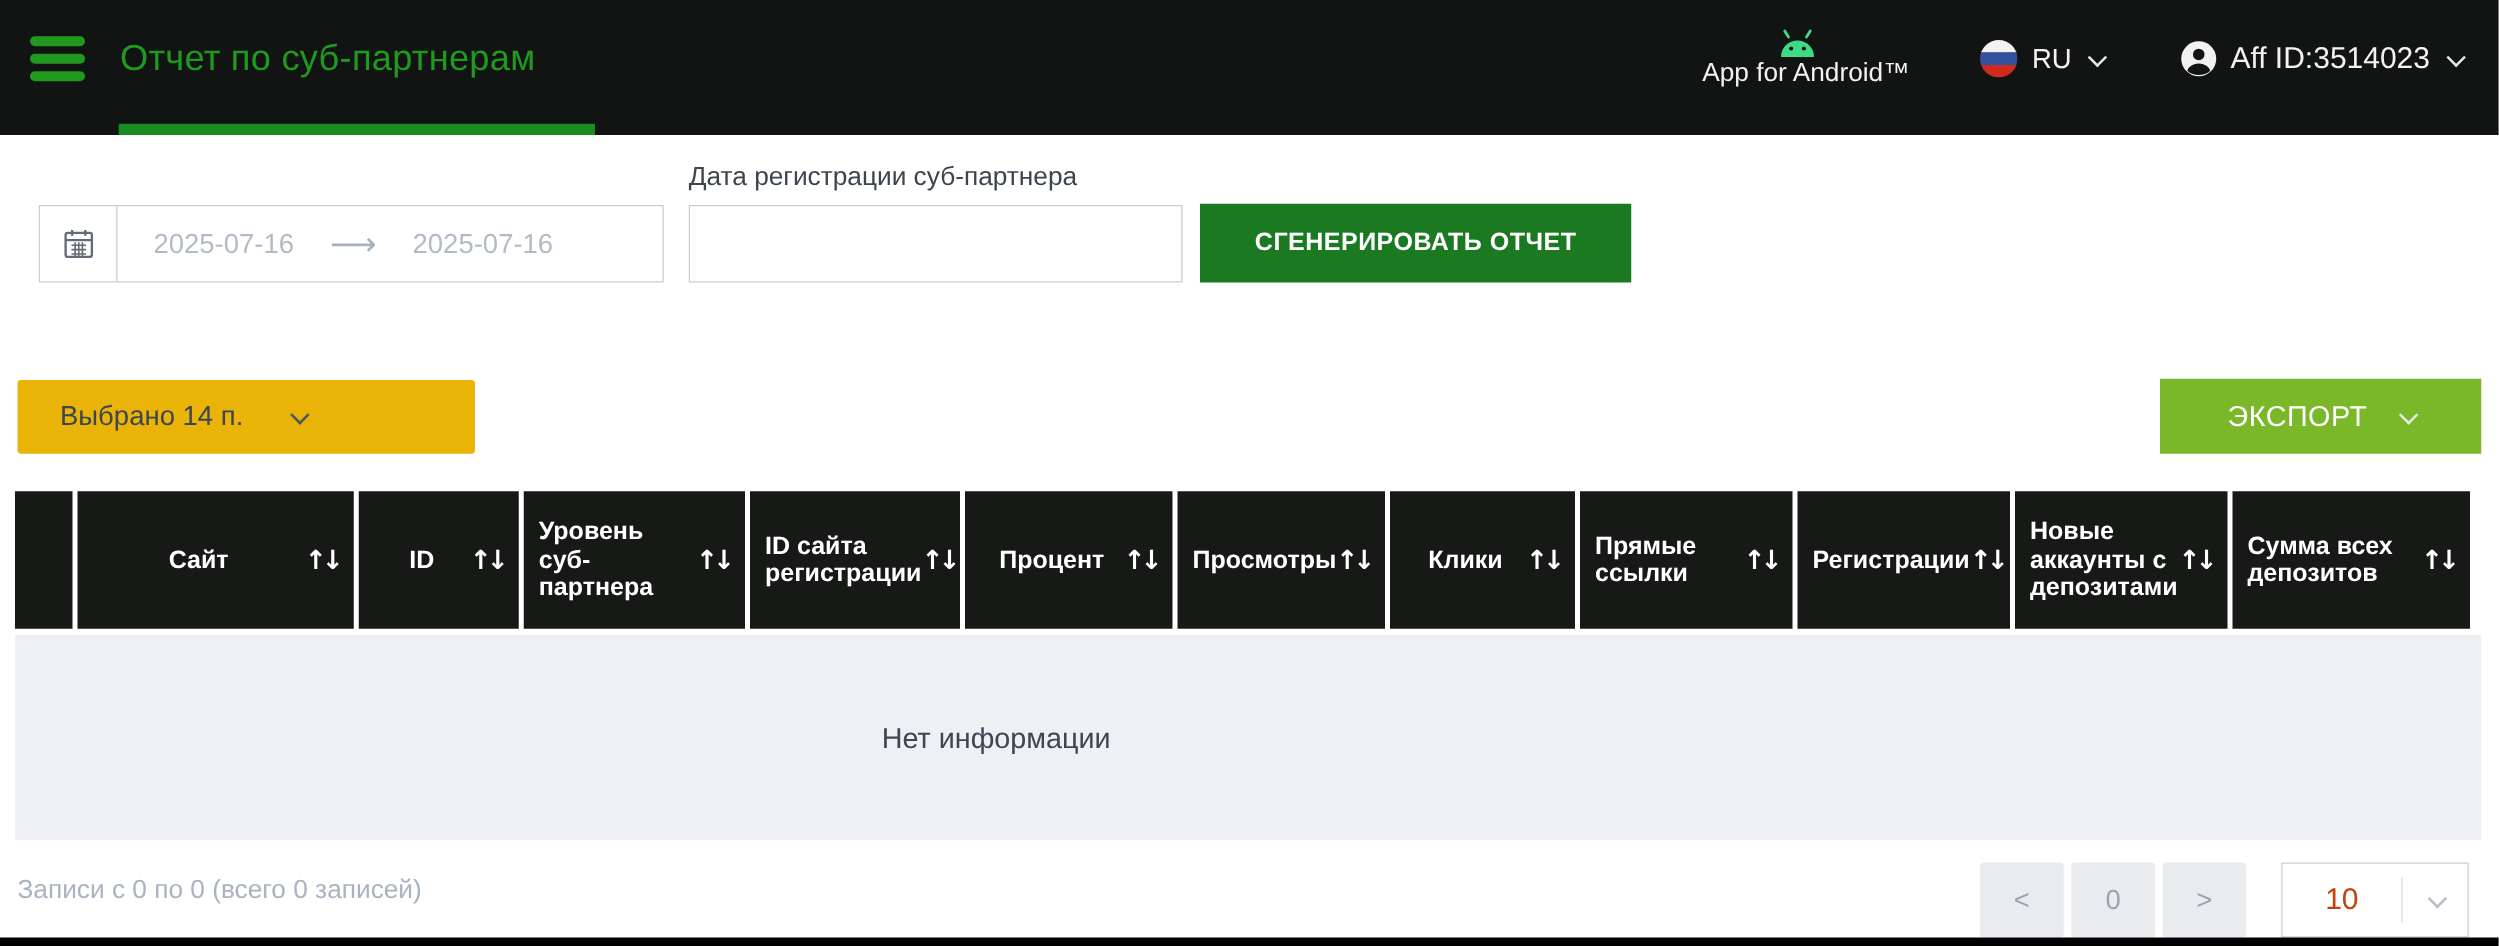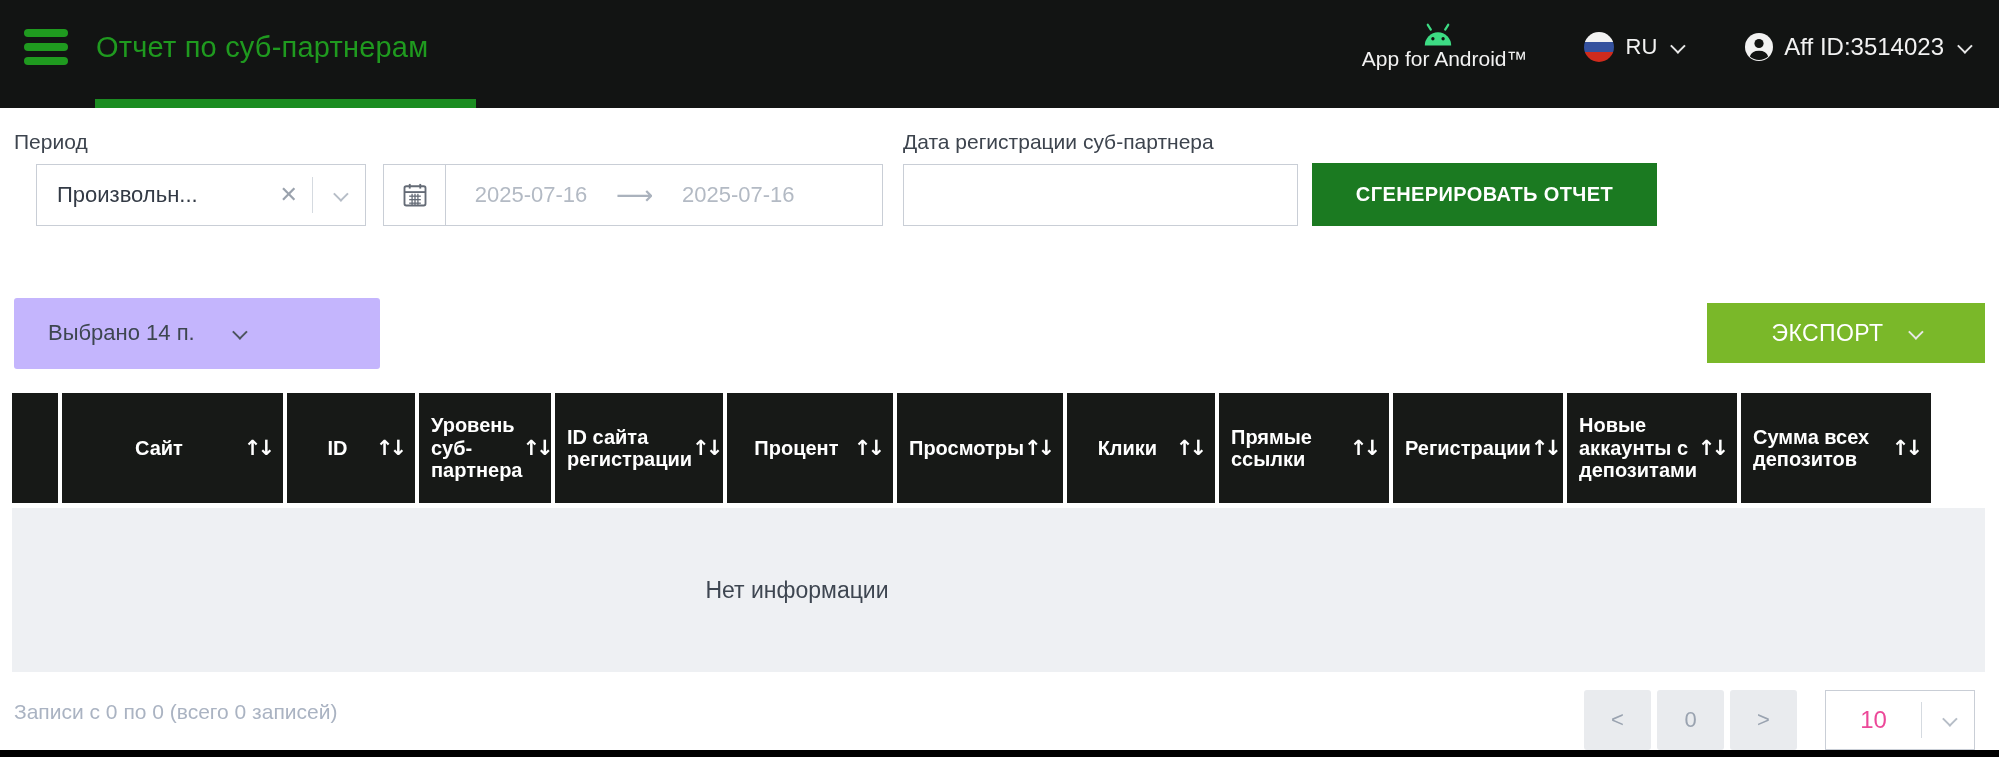--- a/index.html
+++ b/index.html
@@ -66,27 +66,27 @@
   .fg-regdate { margin-left:20px; }
   .regdate-input { width:395px; height:62px; border:1px solid #c9ced6; font-size:22px;
     padding:0 16px; color:#333a45; outline:0; font-family:inherit; }
   .generate-btn {
     margin-left:14px; width:345px; height:63px; background:#1b7a21; border:0; color:#fff;
     font-family:inherit; font-weight:700; font-size:20px; letter-spacing:.4px; cursor:pointer;
   }
   
   .toolbar { margin:77px 14px 0 14px; display:flex; align-items:center; height:60px; }
   .columns-select {
-    width:366px; height:71px; background:#c4b5fd; border-radius:3px;
+    width:366px; height:59px; background:#eab308; border-radius:3px;
     display:flex; align-items:center; cursor:pointer;
   }
   .columns-select .txt { font-size:22px; color:#3d4650; padding-left:34px; }
   .columns-select .chevbox { margin-left:38px; width:auto; }
   .export-btn {
-    margin-left:auto; width:278px; height:60px; background:#7ab829; border:0; cursor:pointer;
+    margin-left:auto; width:257px; height:60px; background:#7ab829; border:0; cursor:pointer;
     display:flex; align-items:center; justify-content:center; gap:26px;
   }
   .export-btn .txt { color:#fff; font-size:23px; letter-spacing:.4px; font-family:inherit; }
   
   .thead { margin:30px 14px 0 12px; display:flex; gap:4px; height:110px; }
   .th {
     background:#171917; color:#fff; display:flex; align-items:center;
     padding:0 8px; cursor:pointer;
   }
   .th .lbl { flex:1; font-weight:700; font-size:20px; line-height:1.12; padding-left:4px; }
@@ -103,21 +103,21 @@
   .records-info { position:absolute; left:0; top:28px; font-size:21px; color:#aab3c2; }
   .pager { position:absolute; right:10px; top:18px; display:flex; align-items:center; }
   .pbtn {
     width:67px; height:60px; background:#e9ebee; border:0; border-radius:3px;
     color:#9aa3b0; font-size:22px; margin-left:6px; cursor:pointer; font-family:inherit;
   }
   .size-select {
     margin-left:28px; width:150px; height:60px; border:1px solid #c9ced6; background:#fff;
     display:flex; align-items:center; cursor:pointer;
   }
-  .size-select .txt { flex:1; text-align:center; font-size:24px; color:#ec4899; }
+  .size-select .txt { flex:1; text-align:center; font-size:24px; color:#c2410c; }
   .bottom-edge { position:absolute; left:0; bottom:0; width:100%; height:7px; background:#000; }
   svg { display:block; }
 </style>
 </head>
 <body>
 
 <div class="topbar">
   <div class="burger">
     <span></span>
       <span></span>
@@ -159,31 +159,20 @@
         </svg>
       </span>
       <span class="account-label">Aff ID:3514023</span>
       <span class="chev chev-light"></span>
     </div>
   </div>
 </div>
 
 <div class="filters">
 
-  <div class="fgroup">
-    <div class="flabel">Период</div>
-    <div class="control ctl-period">
-      <span class="sel-text">Произвольн...</span>
-      <span class="clear-x">✕</span>
-      <span class="vline"></span>
-      <span class="chevbox">
-          <span class="chev chev-gray"></span>
-        </span>
-    </div>
-  </div>
 
   <div class="daterange">
     <span class="cal-cell">
       <svg width="28" height="28" viewBox="0 0 24 24" stroke="#646b76" fill="none" stroke-width="1.6">
         <rect x="3" y="4.5" width="18" height="16.5" rx="1.5"></rect>
         <line x1="3" y1="9.5" x2="21" y2="9.5"></line>
         <line x1="7.5" y1="2.5" x2="7.5" y2="6.5"></line>
         <line x1="16.5" y1="2.5" x2="16.5" y2="6.5"></line>
         <line x1="7" y1="13" x2="17" y2="13" stroke-width="1.1"></line>
         <line x1="7" y1="16" x2="17" y2="16" stroke-width="1.1"></line>
@@ -224,21 +213,21 @@
     <span class="lbl"></span>
   </div>
   <div class="th center" style="width:221px">
     <span class="lbl">Сайт</span>
     <span class="sort-icon">↑↓</span>
   </div>
   <div class="th center" style="width:128px">
     <span class="lbl">ID</span>
     <span class="sort-icon">↑↓</span>
   </div>
-  <div class="th" style="width:132px">
+  <div class="th" style="width:177px">
     <span class="lbl">Уровень суб-партнера</span>
     <span class="sort-icon">↑↓</span>
   </div>
   <div class="th" style="width:168px">
     <span class="lbl">ID сайта регистрации</span>
     <span class="sort-icon">↑↓</span>
   </div>
   <div class="th center" style="width:166px">
     <span class="lbl">Процент</span>
     <span class="sort-icon">↑↓</span>

